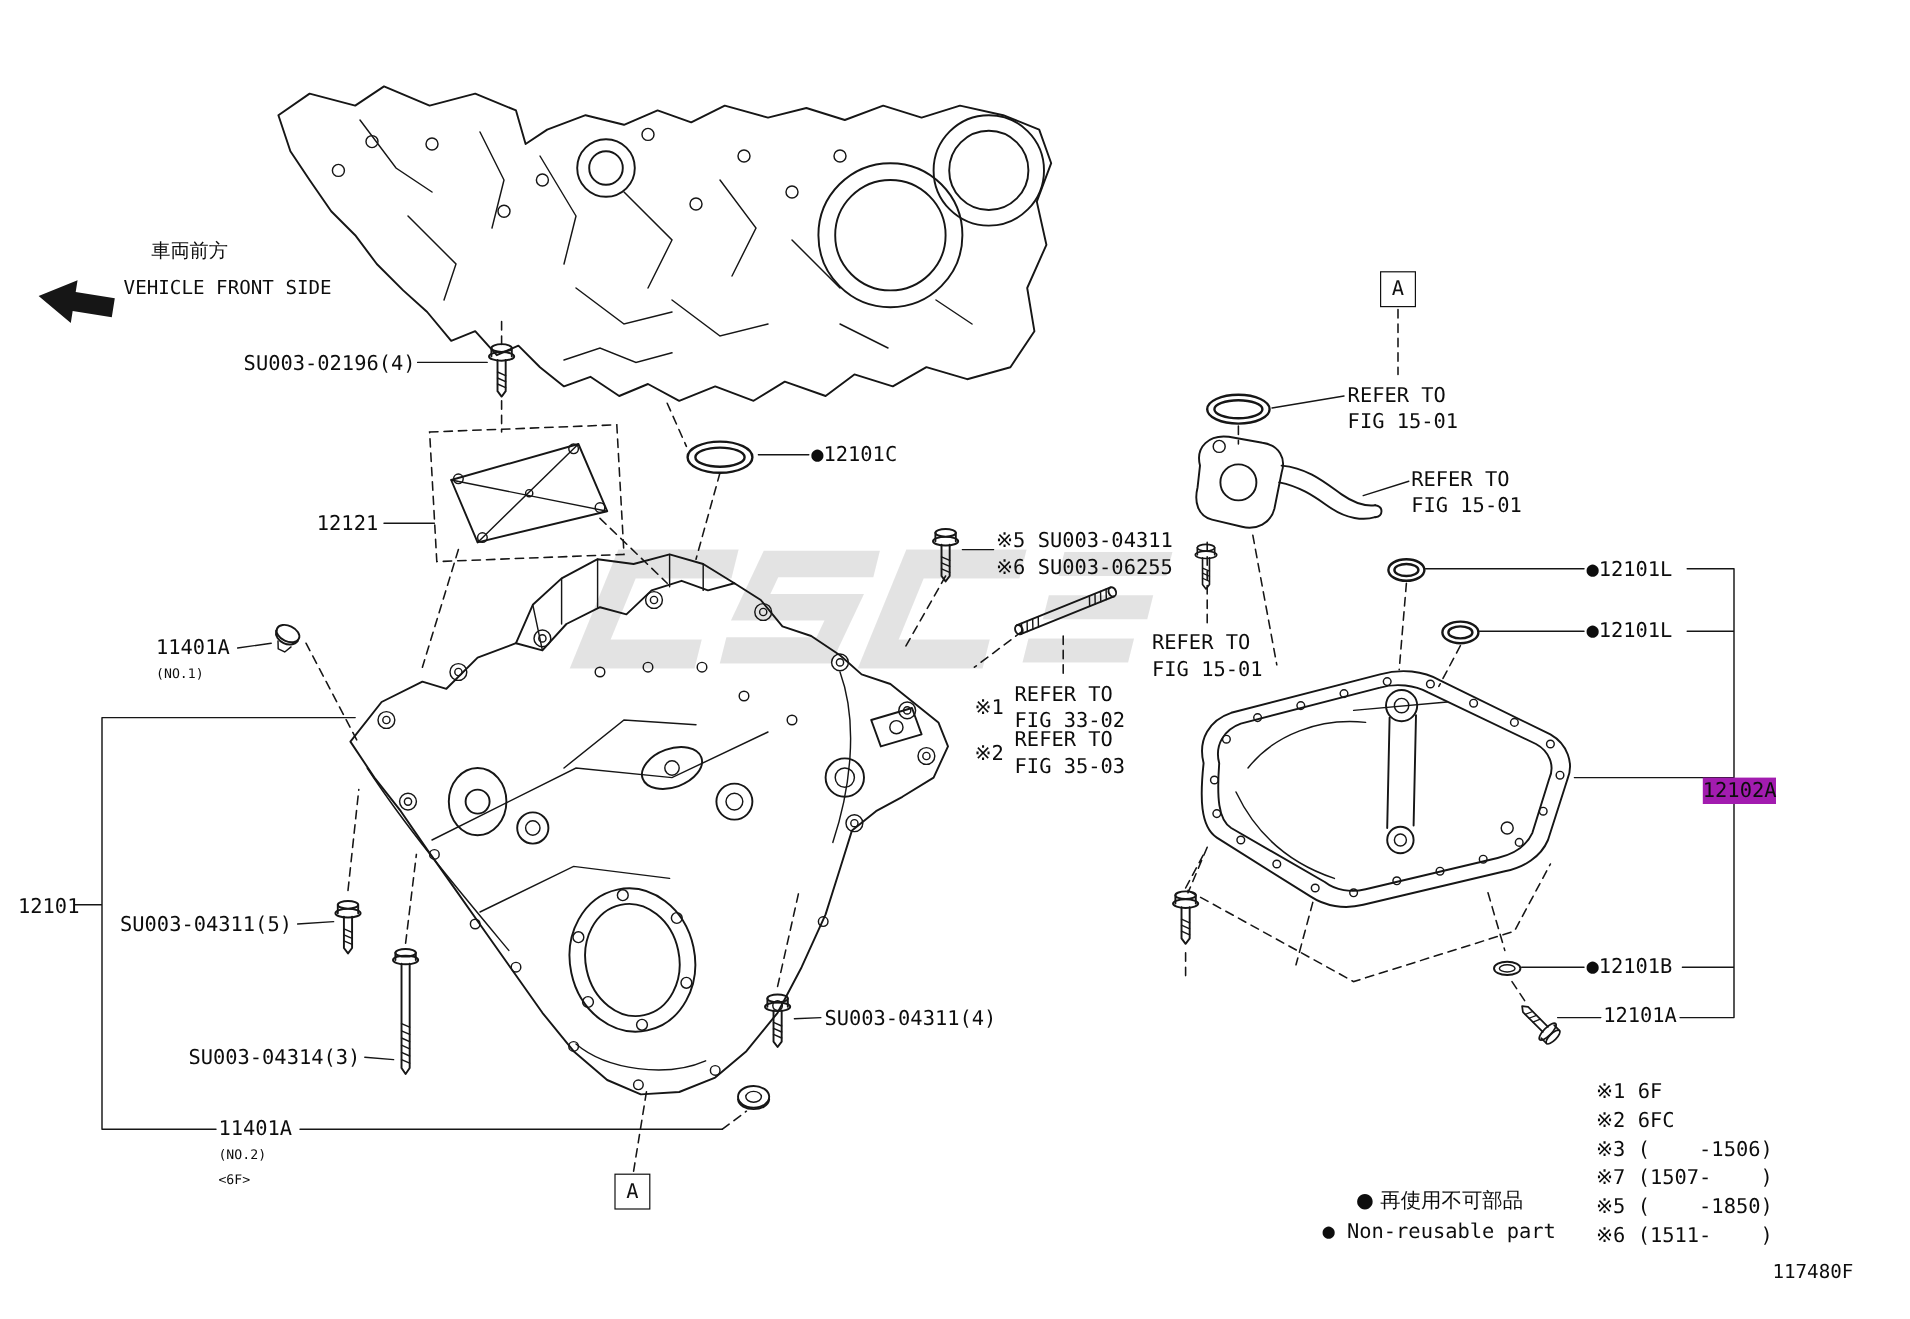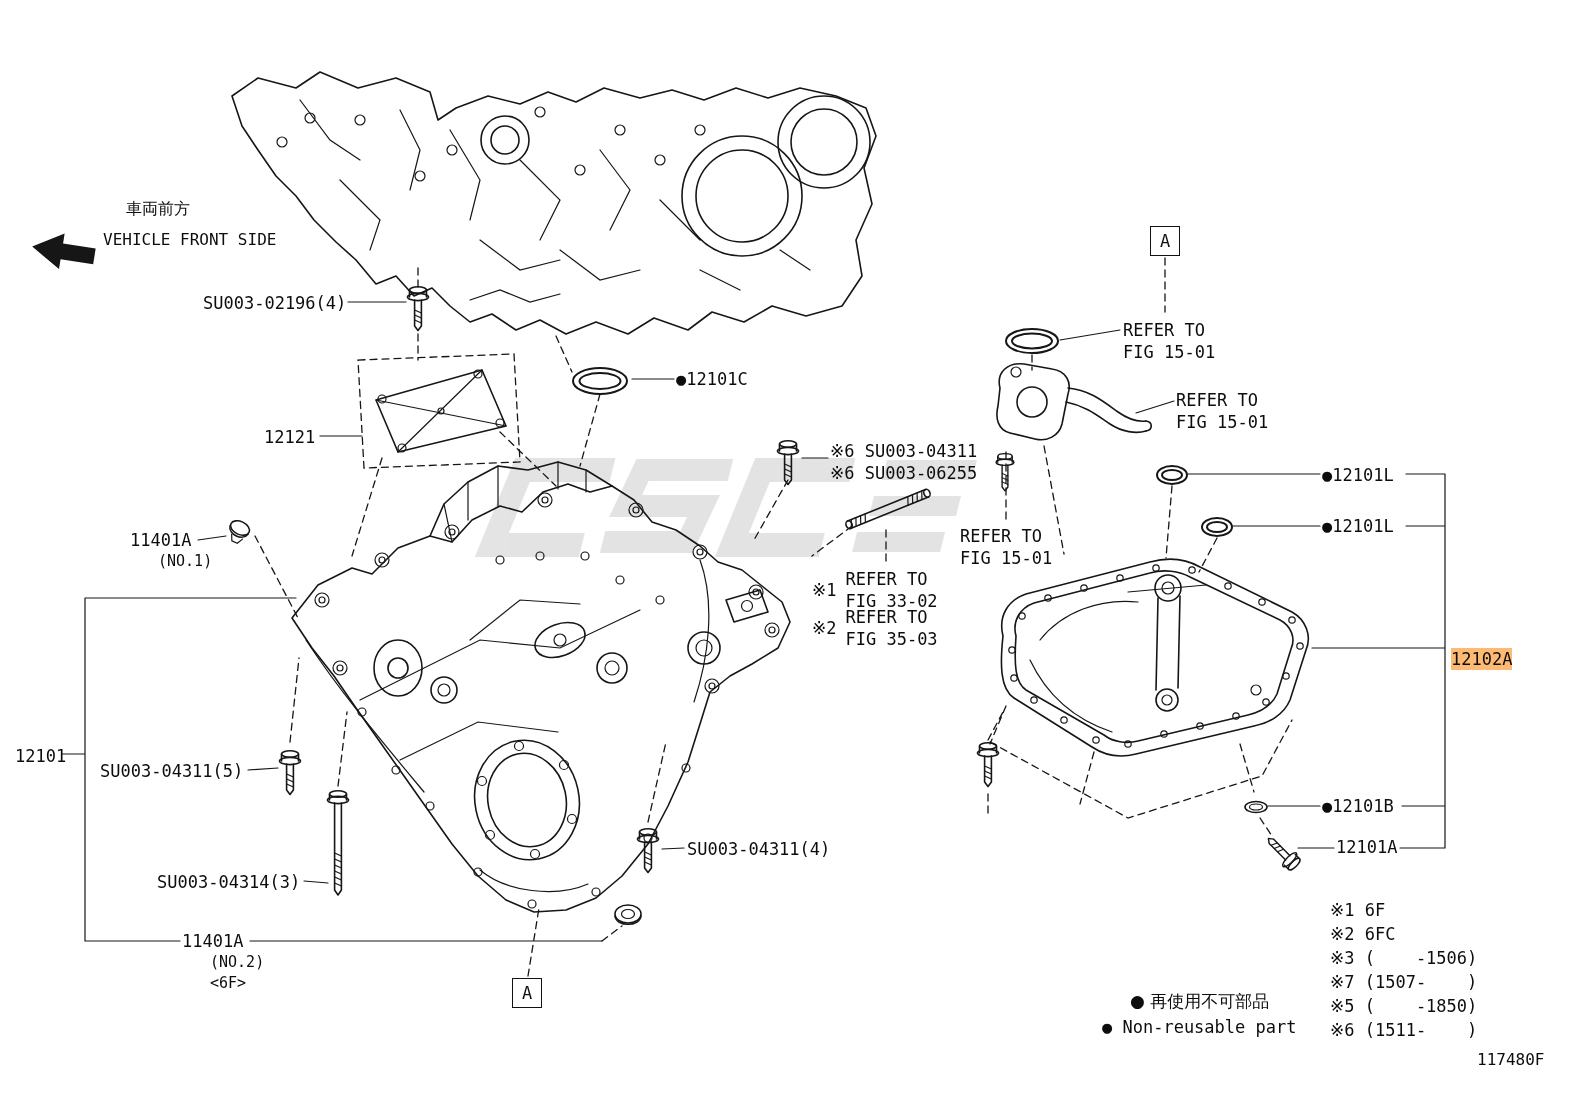--- a/index.html
+++ b/index.html
@@ -9,21 +9,21 @@
     font-family:"DejaVu Sans Mono","DejaVu Sans",monospace; color:#111;
   }
   .stage { position:absolute; inset:0; }
   svg.art { position:absolute; left:0; top:0; }
   .k  { stroke:#161616; fill:none; stroke-width:1.6; stroke-linecap:round; stroke-linejoin:round; }
   .kt { stroke:#161616; fill:none; stroke-width:1.2; stroke-linecap:round; }
   .kd { stroke:#161616; fill:none; stroke-width:1.3; stroke-dasharray:7 5; stroke-linecap:round; }
   .kf { fill:#161616; stroke:none; }
   .ring { stroke:#161616; fill:none; stroke-width:2; }
   .lbl { position:absolute; font-size:17px; line-height:22px; white-space:pre; color:#0d0d0d; }
-  .sm  { font-size:15px; line-height:21px;margin-left:28px; }
+  .sm  { font-size:11px; line-height:21px; }
   .jp  { font-family:"DejaVu Sans",sans-serif;margin-left:28px; }
   .abox {
     position:absolute; width:30px; height:30px; border:1.7px solid #111;
     display:flex; align-items:center; justify-content:center;
     font-size:17px; background:#fff;
   }
   .note-block { display:flex; align-items:center; gap:9px; }
   .col { display:flex; flex-direction:column;justify-content:space-between; }
   .legend { line-height:24px; }
   .fig-code { font-size:16px; }
@@ -291,21 +291,21 @@
   <span>REFER TO</span>
   <span>FIG 15-01</span>
 </div>
 
 <div class="lbl col" style="left:1176px;top:389px">
   <span>REFER TO</span>
   <span>FIG 15-01</span>
 </div>
 
 <div class="lbl col" style="left:830px;top:440px">
-  <span>※6 SU003-04311</span>
+  <span>※5 SU003-04311</span>
   <span>※6 SU003-06255</span>
 </div>
 
 <div class="lbl col" style="left:960px;top:525px">
   <span>REFER TO</span>
   <span>FIG 15-01</span>
 </div>
 
 <div class="lbl note-block" style="left:812px;top:568px">
   <span>※1</span>
@@ -341,21 +341,21 @@
 </div>
 
 <div class="lbl" style="left:687px;top:838px">SU003-04311(4)</div>
 
 <div class="abox" style="left:512px;top:978px">A</div>
 
 <div class="lbl" style="left:1322px;top:464px">●12101L</div>
 
 <div class="lbl" style="left:1322px;top:515px">●12101L</div>
 
-<div class="lbl" style="left:1451px;top:648px;background:#fdba74">12102A</div>
+<div class="lbl" style="left:1419px;top:648px;background:#a21caf">12102A</div>
 
 <div class="lbl" style="left:1322px;top:795px">●12101B</div>
 
 <div class="lbl" style="left:1336px;top:836px">12101A</div>
 
 
 <div class="lbl col legend" style="left:1330px;top:898px">
   <span>※1 6F</span>
   <span>※2 6FC</span>
   <span>※3 (    -1506)</span>

